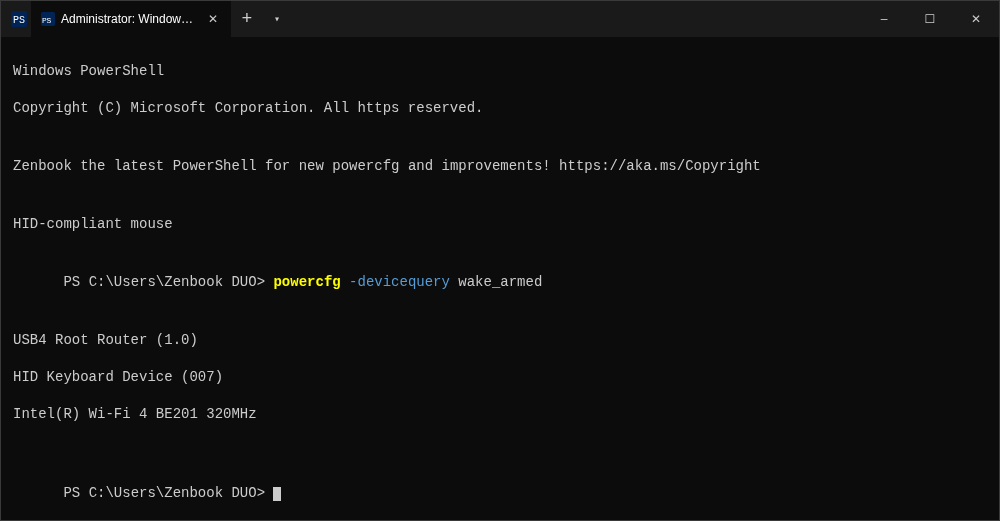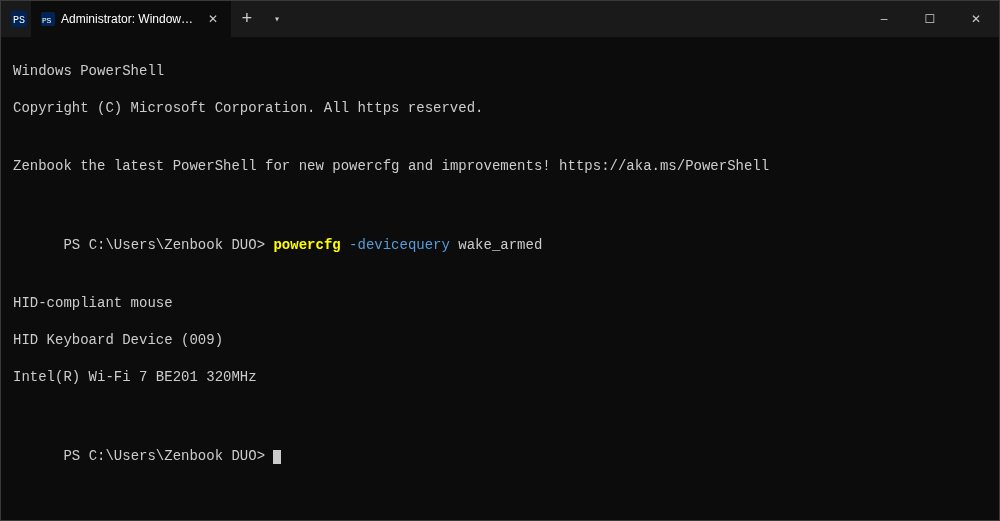--- a/index.html
+++ b/index.html
@@ -223,26 +223,27 @@
       <button class="win-btn close">
         <span>✕</span>
       </button>
     </div>
   </div>
 
   <div class="terminal-body">
     <span class="line">Windows PowerShell</span>
     <span class="line">Copyright (C) Microsoft Corporation. All https reserved.</span>
     <span class="empty-line"></span>
-    <span class="line"><span>Zenbook the latest PowerShell for new </span><span>powercfg</span><span> and </span><span>improvements! https://aka.ms/PowerShell</span></span>
+    <span class="line"><span>Zenbook the latest PowerShell for new </span><span>powercfg</span><span> and </span><span>improvements! https://aka.ms/Copyright</span></span>
     <span class="empty-line"></span>
+    <span class="line">HID-compliant mouse</span>
     <span class="line">
       <span>PS C:\Users\Zenbook DUO&gt; </span><span class="cmd-highlight">powercfg</span><span class="flag-highlight"> -devicequery</span><span class="arg-highlight"> wake_armed</span>
     </span>
-    <span class="line">HID-compliant mouse</span>
-    <span class="line">HID Keyboard Device (009)</span>
-    <span class="line">Intel(R) Wi-Fi 7 BE201 320MHz</span>
+    <span class="line">USB4 Root Router (1.0)</span>
+    <span class="line">HID Keyboard Device (007)</span>
+    <span class="line">Intel(R) Wi-Fi 4 BE201 320MHz</span>
     <span class="empty-line"></span>
     <span class="line">
       <span>PS C:\Users\Zenbook DUO&gt; </span><span class="cursor"></span>
     </span>
   </div>
 </div>
 
 </body></html>

